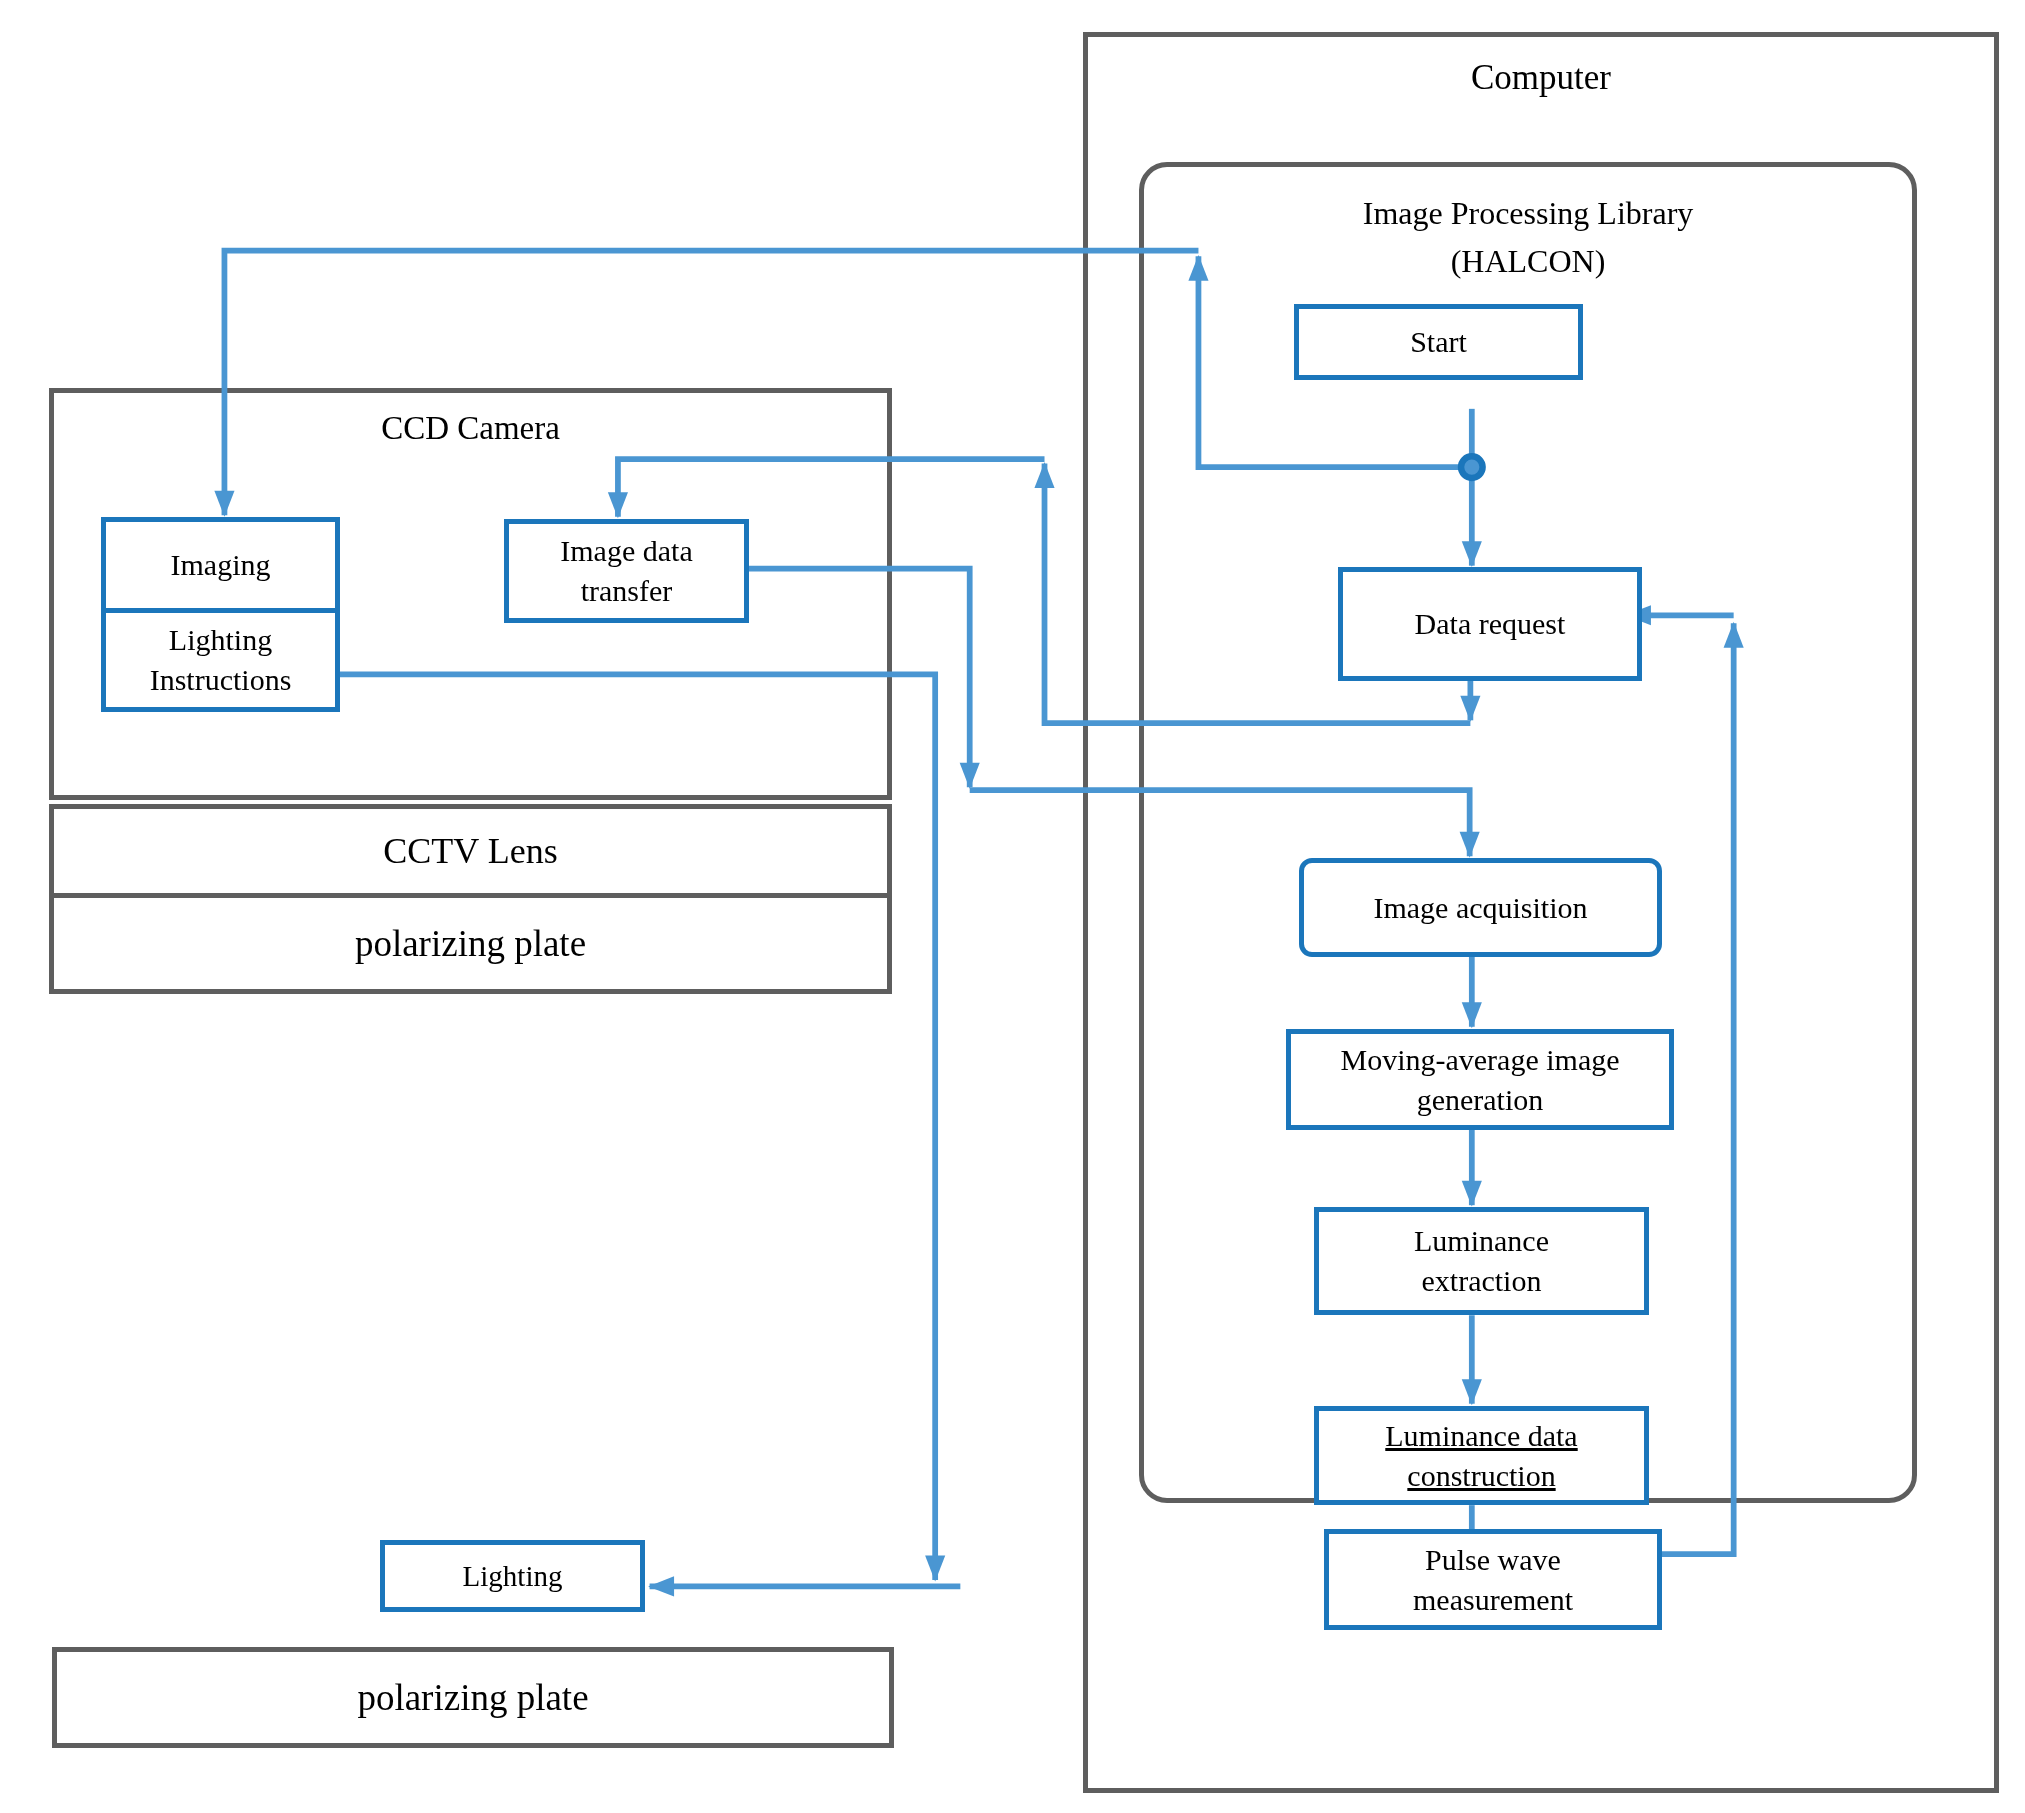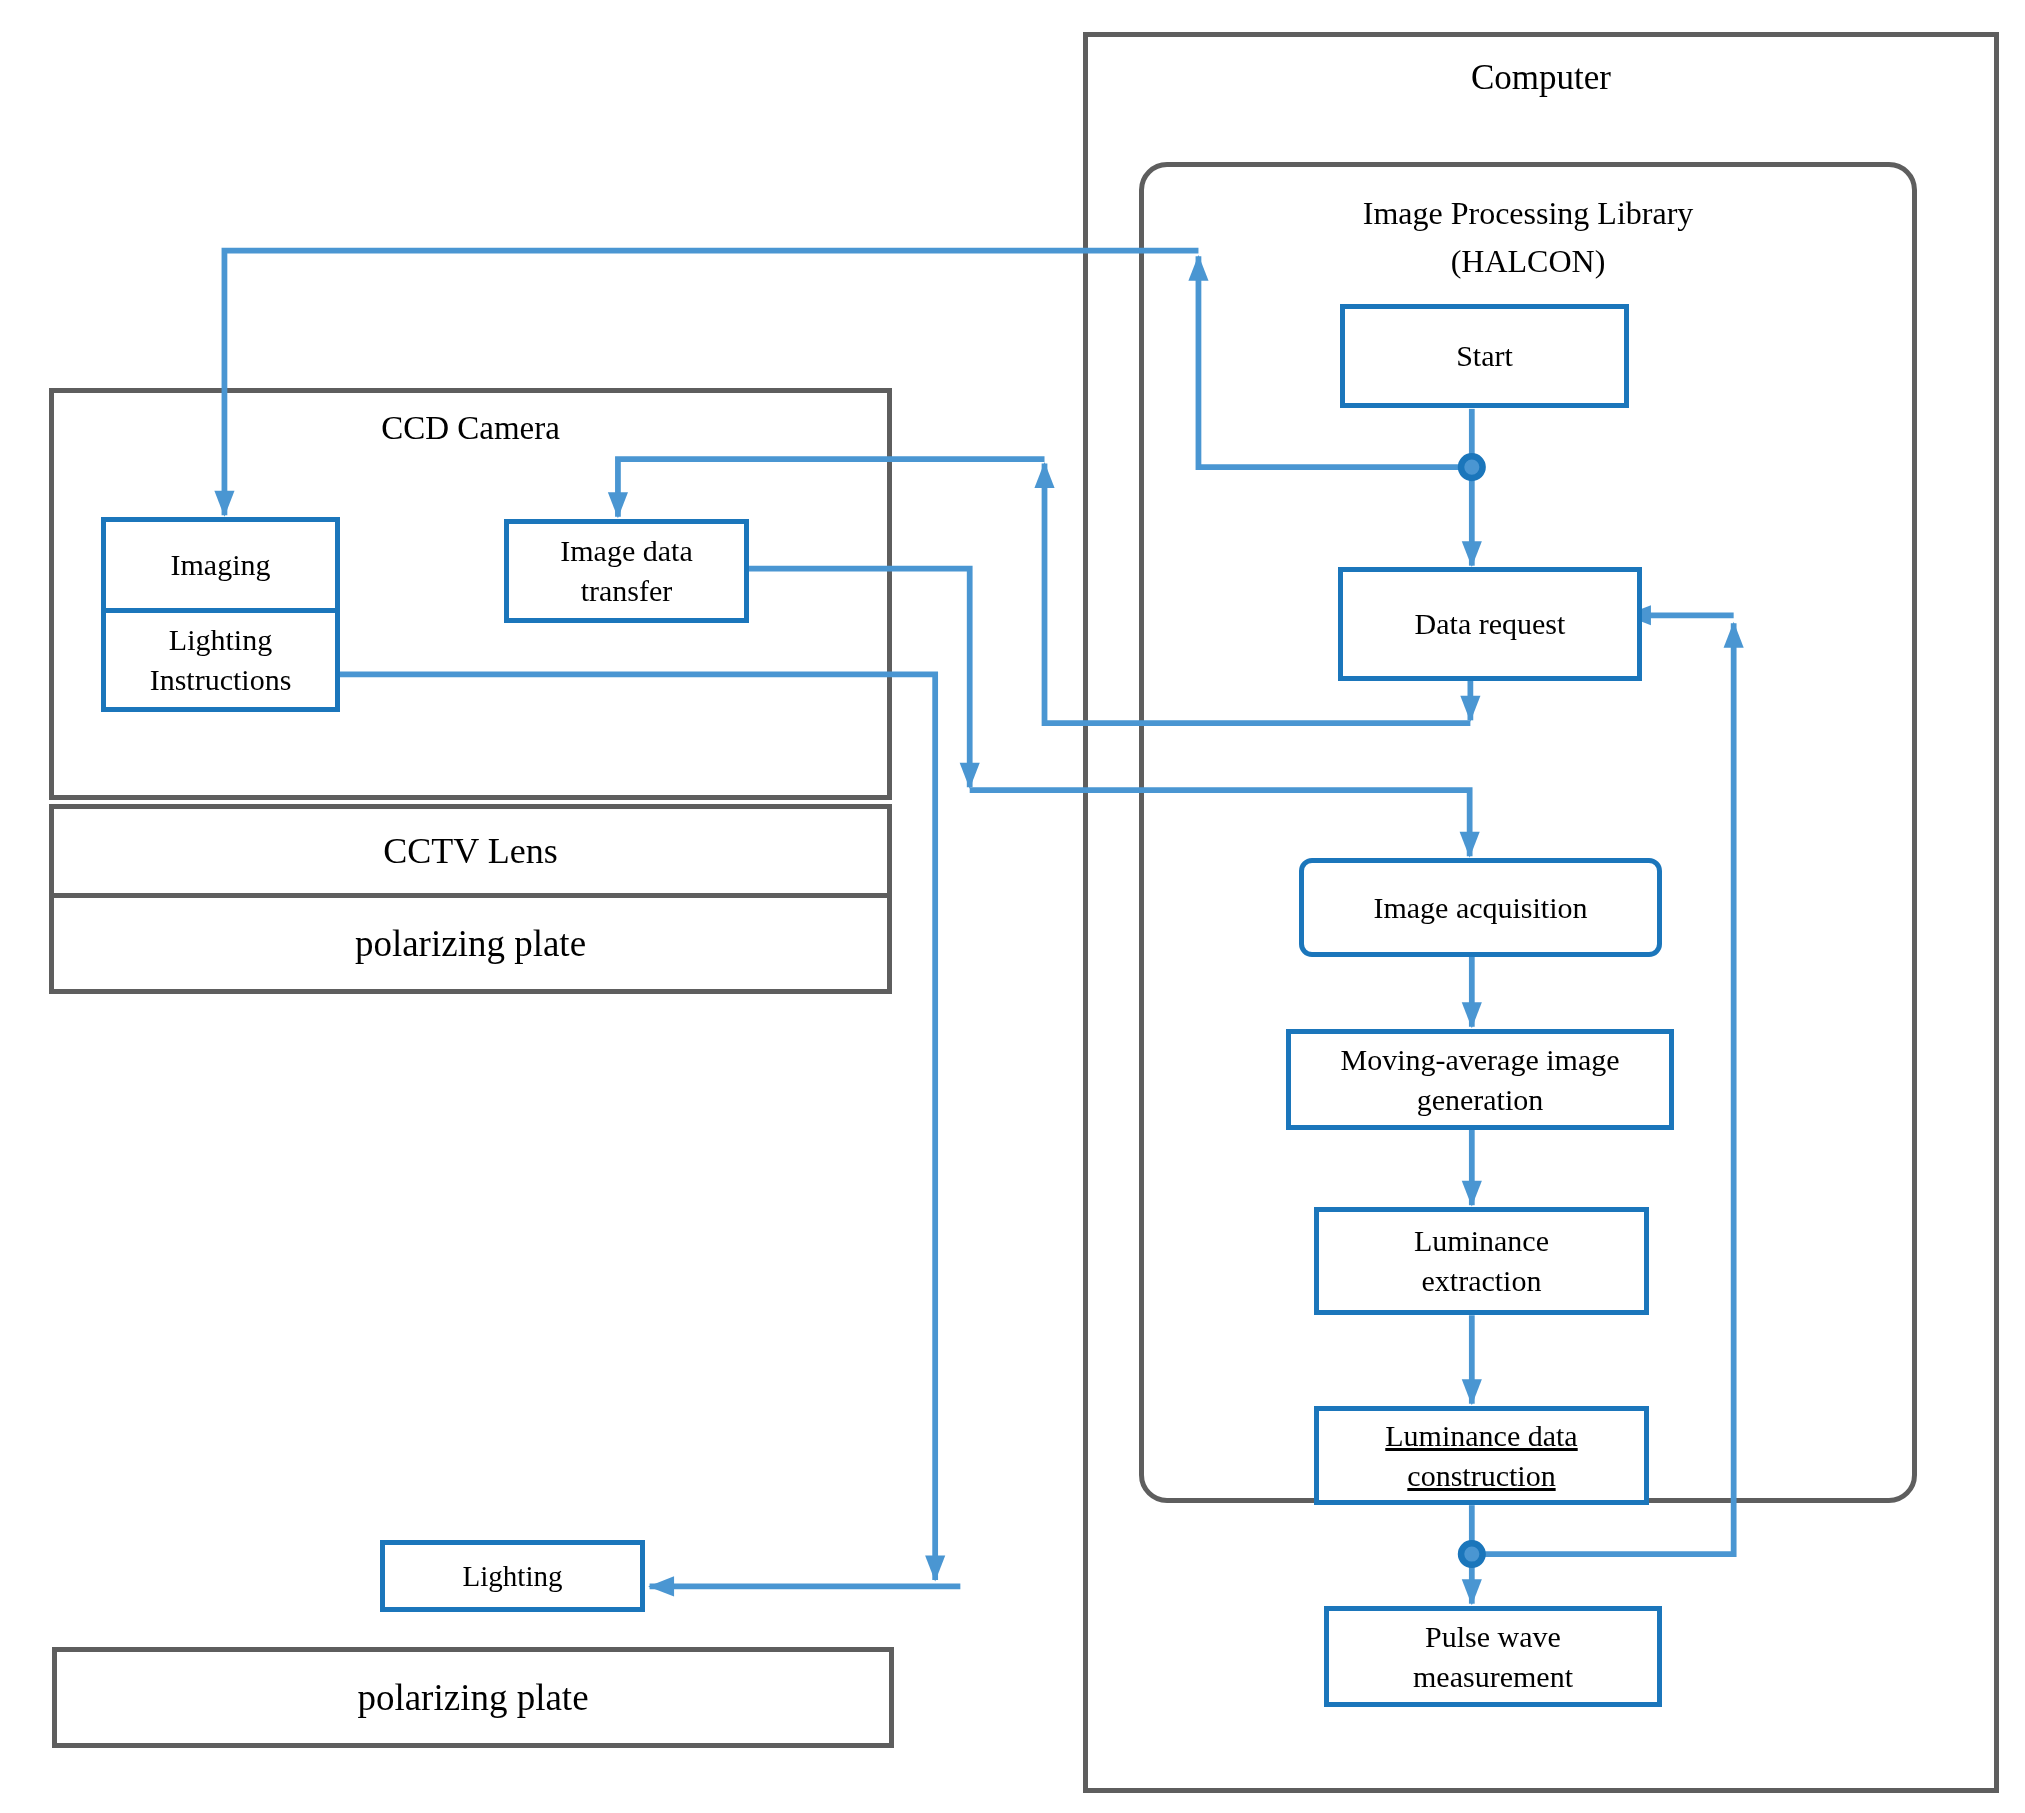--- a/index.html
+++ b/index.html
@@ -149,21 +149,21 @@
   </div>
 
   <div class="proc" style="left:504px;top:519px;width:245px;height:104px;padding:0 40px;">
     <span>Image data transfer</span>
   </div>
 
   <div class="proc" style="left:380px;top:1540px;width:265px;height:72px;font-size:29px;">
     <span>Lighting</span>
   </div>
 
-  <div class="proc" style="left:1340px;top:304px;width:289px;height:104px;">
+  <div class="proc" style="left:1294px;top:304px;width:289px;height:76px;">
     <span>Start</span>
   </div>
 
   <div class="proc" style="left:1338px;top:567px;width:304px;height:114px;">
     <span>Data request</span>
   </div>
 
   <div class="proc" style="left:1299px;top:858px;width:363px;height:99px;border-radius:13px;">
     <span>Image acquisition</span>
   </div>
@@ -173,18 +173,18 @@
   </div>
 
   <div class="proc" style="left:1314px;top:1207px;width:335px;height:108px;padding:0 68px;">
     <span>Luminance extraction</span>
   </div>
 
   <div class="proc" style="left:1314px;top:1406px;width:335px;height:99px;padding:0 43px;text-decoration:underline;">
     <span>Luminance data construction</span>
   </div>
 
-  <div class="proc" style="left:1324px;top:1606px;width:338px;height:101px;padding:0 50px;">
+  <div class="proc" style="left:1324px;top:1529px;width:338px;height:101px;padding:0 50px;">
     <span>Pulse wave measurement</span>
   </div>
 
 </div>
 
 
 </body></html>

